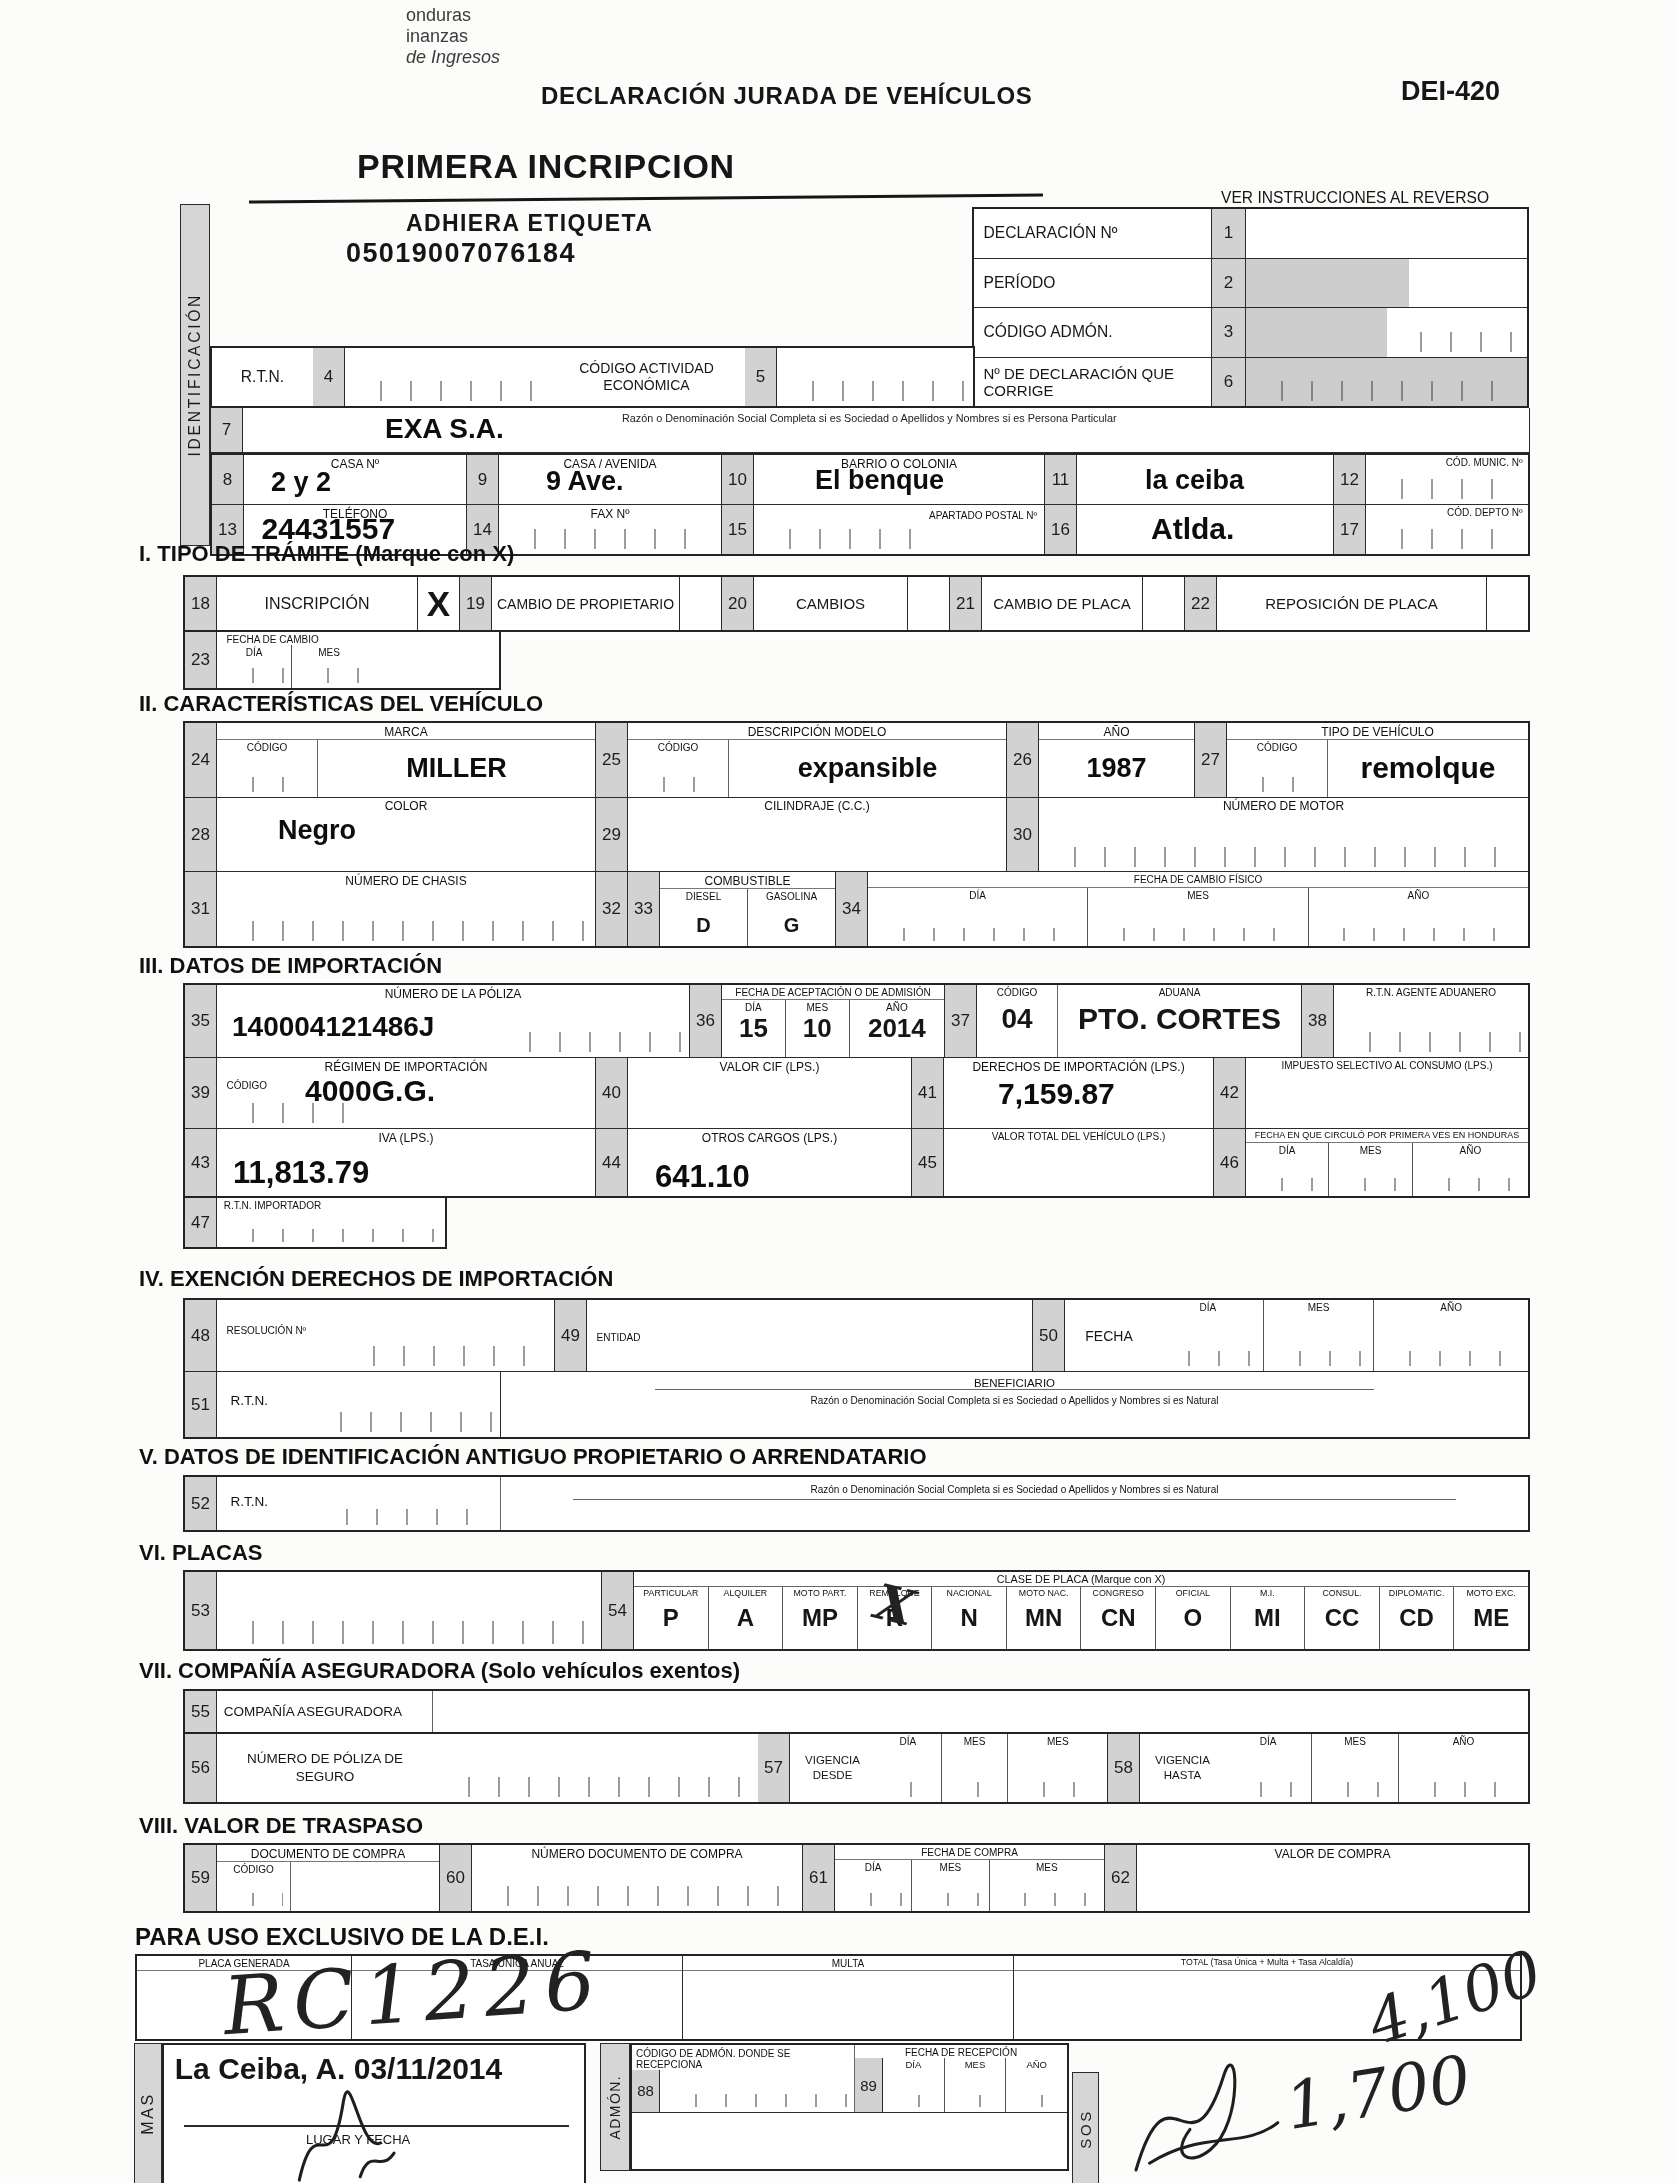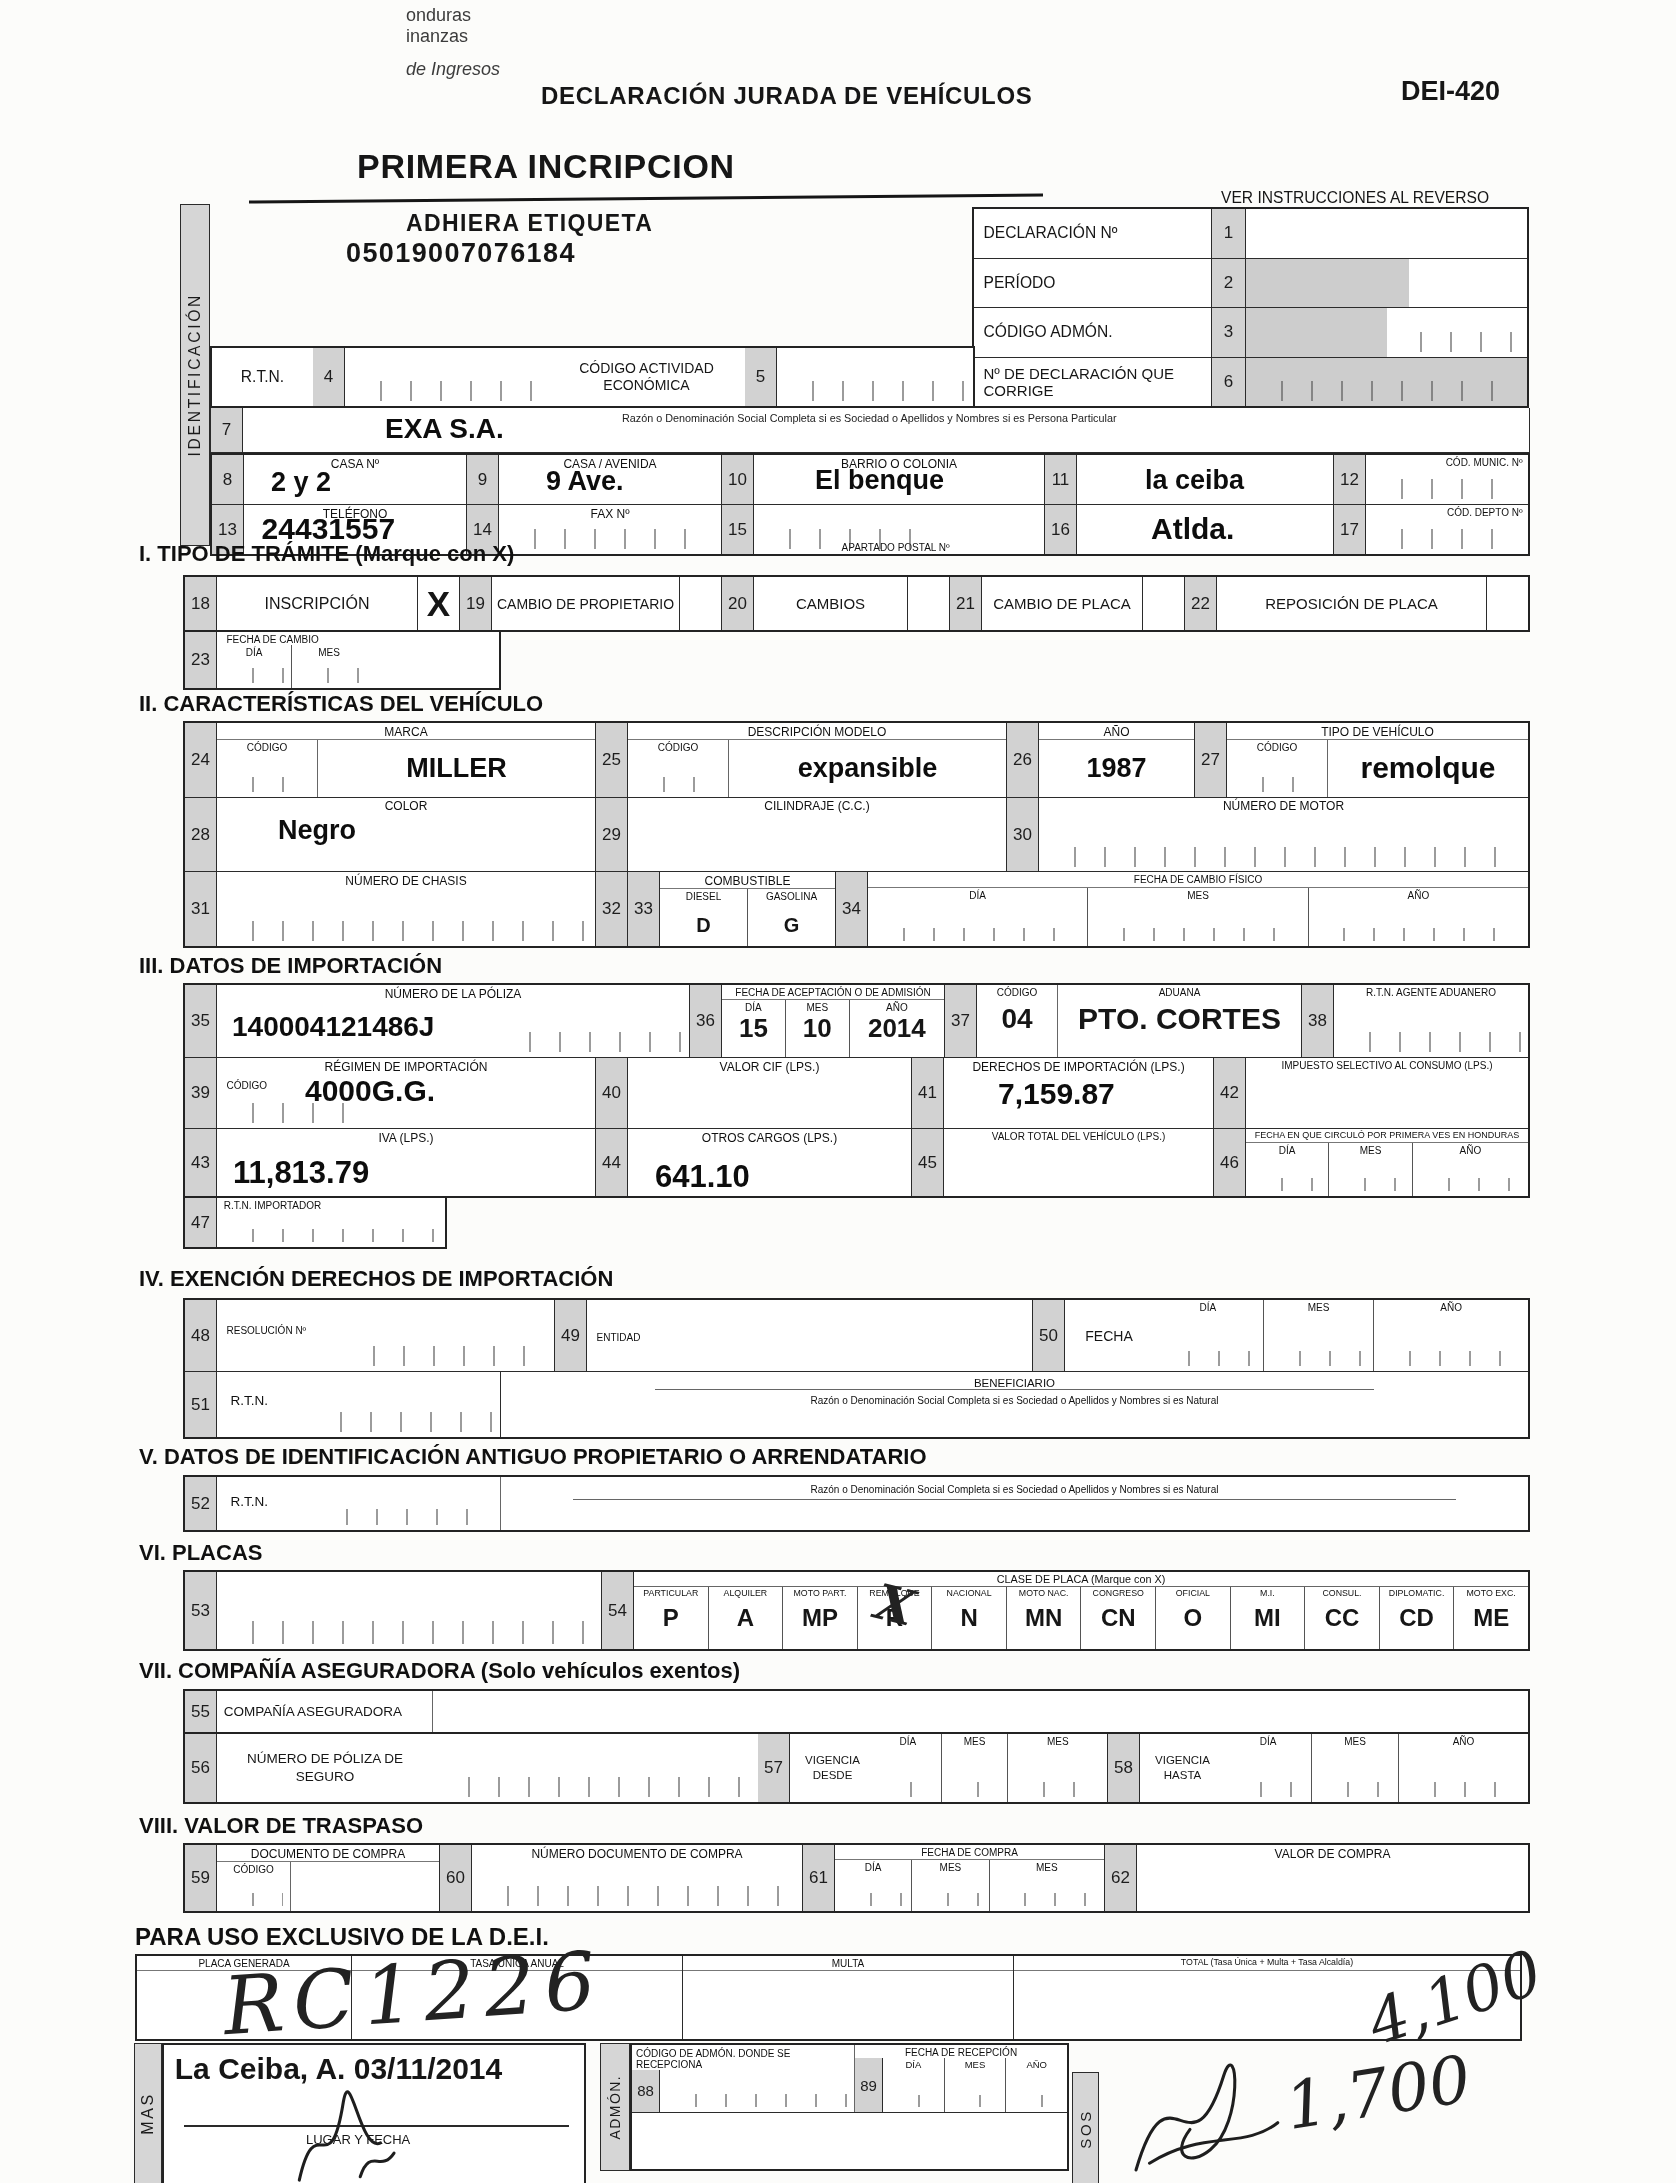--- a/index.html
+++ b/index.html
@@ -45,21 +45,21 @@
   svg.sig path { fill:none; stroke:#1e1e1e; stroke-width:4.5; stroke-linecap:round; }
 </style>
 </head>
 <body>
 
 <div id="page">
 
   <div class="abs" style="left:406px; top:5.4px; font-size:18px; color:#3c3c3c;">
     <div>onduras</div>
     <div>inanzas</div>
-    <div style="font-style:italic;margin-top:12px;">de Ingresos</div>
+    <div style="font-style:italic;">de Ingresos</div>
   </div>
 
   <div class="abs" style="left:541px; top:82px; font-weight:bold; font-size:24px; letter-spacing:0.7px;">DECLARACIÓN JURADA DE VEHÍCULOS</div>
   <div class="abs" style="left:1401px; top:76px; font-weight:bold; font-size:27px;">DEI-420</div>
 
   <div class="abs" style="left:357px; top:147px; font-weight:bold; font-size:34px; letter-spacing:0.7px;">PRIMERA INCRIPCION</div>
   <div class="abs" style="left:249px; top:197px; width:794px; height:2.7px; background:#161616; transform:rotate(-0.5deg);"></div>
   <div class="abs" style="left:1221px; top:189px; font-size:15.6px;">VER INSTRUCCIONES AL REVERSO</div>
 
   <div class="vstrip" style="left:180px; top:204px; width:30px; height:342px;">
@@ -153,21 +153,21 @@
         <div class="tl">TELÉFONO</div>
         <div class="abs bigval" style="left:17.6px; top:6.8px; font-size:30px;">24431557</div>
       </div>
       <div class="num">14</div>
       <div class="cell" style="flex:0 0 223px;">
         <div class="tl">FAX Nº</div>
         <div class="ticks"></div>
       </div>
       <div class="num">15</div>
       <div class="cell" style="flex:0 0 291px;">
-        <div class="tls" style="text-align:center; padding-right:6.8px; padding-top:5.4px;margin-top:32px;">APARTADO POSTAL Nº</div>
+        <div class="tls" style="text-align:right; padding-right:6.8px; padding-top:5.4px;">APARTADO POSTAL Nº</div>
         <div class="ticks" style="right:40%;"></div>
       </div>
       <div class="num">16</div>
       <div class="cell" style="flex:0 0 257px;">
         <div class="abs bigval" style="left:74px; top:6.8px; font-size:30px;">Atlda.</div>
       </div>
       <div class="num">17</div>
       <div class="cell last" style="flex:1;">
         <div class="tls" style="text-align:right; padding-right:5.4px;">CÓD. DEPTO Nº</div>
         <div class="ticks"></div>

